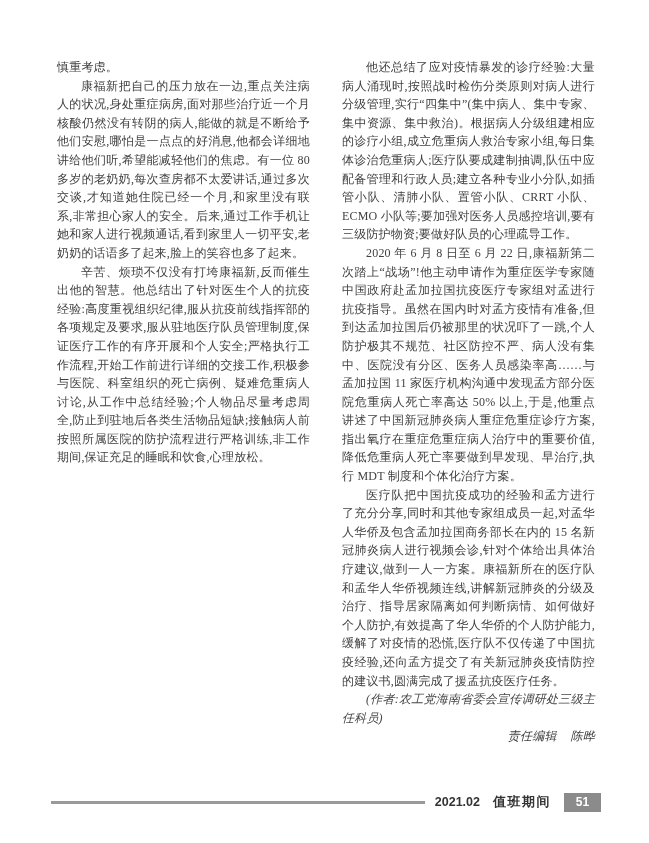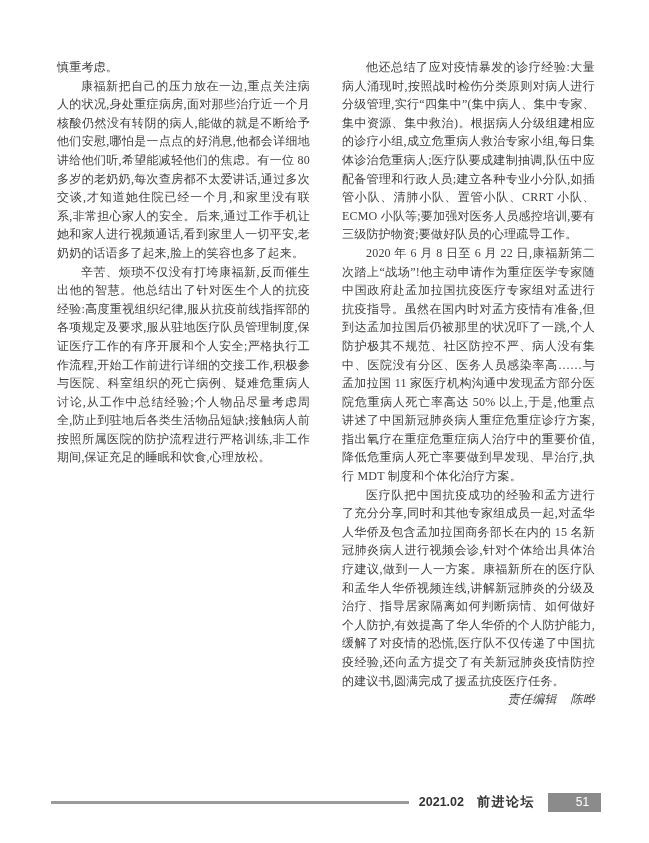--- a/index.html
+++ b/index.html
@@ -53,45 +53,46 @@
     font-family:"Liberation Sans","DejaVu Sans",sans-serif;
     font-weight:bold;font-size:12.5px;color:#333;margin-right:13px;
   }
   .footer-journal{
     font-family:"Liberation Sans","DejaVu Sans",sans-serif;
     font-weight:bold;font-size:13px;color:#333;letter-spacing:1.5px;margin-right:13px;
   }
   .footer-page{
     display:inline-block;width:37px;height:19px;background:#8b8b8b;
     color:#ffffff;font-family:"Liberation Sans","DejaVu Sans",sans-serif;
-    font-weight:normal;font-size:12px;text-align:center;line-height:19px;padding-left:16px;
+    font-weight:bold;font-size:12px;text-align:center;line-height:19px;
   }
 </style>
 </head>
 <body>
 
 <div class="page">
 
 
   <div class="columns">
     <div class="col">
         <p class="para cont">慎重考虑。</p>
         <p class="para">康福新把自己的压力放在一边,重点关注病人的状况,身处重症病房,面对那些治疗近一个月核酸仍然没有转阴的病人,能做的就是不断给予他们安慰,哪怕是一点点的好消息,他都会详细地讲给他们听,希望能减轻他们的焦虑。有一位 80 多岁的老奶奶,每次查房都不太爱讲话,通过多次交谈,才知道她住院已经一个月,和家里没有联系,非常担心家人的安全。后来,通过工作手机让她和家人进行视频通话,看到家里人一切平安,老奶奶的话语多了起来,脸上的笑容也多了起来。</p>
         <p class="para">辛苦、烦琐不仅没有打垮康福新,反而催生出他的智慧。他总结出了针对医生个人的抗疫经验:高度重视组织纪律,服从抗疫前线指挥部的各项规定及要求,服从驻地医疗队员管理制度,保证医疗工作的有序开展和个人安全;严格执行工作流程,开始工作前进行详细的交接工作,积极参与医院、科室组织的死亡病例、疑难危重病人讨论,从工作中总结经验;个人物品尽量考虑周全,防止到驻地后各类生活物品短缺;接触病人前按照所属医院的防护流程进行严格训练,非工作期间,保证充足的睡眠和饮食,心理放松。</p>
       </div>
     <div class="col">
       <div>
           <p class="para">他还总结了应对疫情暴发的诊疗经验:大量病人涌现时,按照战时检伤分类原则对病人进行分级管理,实行“四集中”(集中病人、集中专家、集中资源、集中救治)。根据病人分级组建相应的诊疗小组,成立危重病人救治专家小组,每日集体诊治危重病人;医疗队要成建制抽调,队伍中应配备管理和行政人员;建立各种专业小分队,如插管小队、清肺小队、置管小队、CRRT 小队、ECMO 小队等;要加强对医务人员感控培训,要有三级防护物资;要做好队员的心理疏导工作。</p>
           <p class="para">2020 年 6 月 8 日至 6 月 22 日,康福新第二次踏上“战场”!他主动申请作为重症医学专家随中国政府赴孟加拉国抗疫医疗专家组对孟进行抗疫指导。虽然在国内时对孟方疫情有准备,但到达孟加拉国后仍被那里的状况吓了一跳,个人防护极其不规范、社区防控不严、病人没有集中、医院没有分区、医务人员感染率高……与孟加拉国 11 家医疗机构沟通中发现孟方部分医院危重病人死亡率高达 50% 以上,于是,他重点讲述了中国新冠肺炎病人重症危重症诊疗方案,指出氧疗在重症危重症病人治疗中的重要价值,降低危重病人死亡率要做到早发现、早治疗,执行 MDT 制度和个体化治疗方案。</p>
           <p class="para">医疗队把中国抗疫成功的经验和孟方进行了充分分享,同时和其他专家组成员一起,对孟华人华侨及包含孟加拉国商务部长在内的 15 名新冠肺炎病人进行视频会诊,针对个体给出具体治疗建议,做到一人一方案。康福新所在的医疗队和孟华人华侨视频连线,讲解新冠肺炎的分级及治疗、指导居家隔离如何判断病情、如何做好个人防护,有效提高了华人华侨的个人防护能力,缓解了对疫情的恐慌,医疗队不仅传递了中国抗疫经验,还向孟方提交了有关新冠肺炎疫情防控的建议书,圆满完成了援孟抗疫医疗任务。</p>
         </div>
+      <p class="author-note">(作者:农工党海南省委会宣传调研处三级主任科员)</p>
       <p class="editor-line"><span>责任编辑</span><span class="editor-name">陈晔</span></p>
     </div>
   </div>
 
   <div class="footer">
     <div class="footer-rule"></div>
     <span class="footer-issue">2021.02</span>
-    <span class="footer-journal">前进论坛</span>
+    <span class="footer-journal">值班期间</span>
     <span class="footer-page">51</span>
   </div>
 
 </div>
 
 </body></html>

